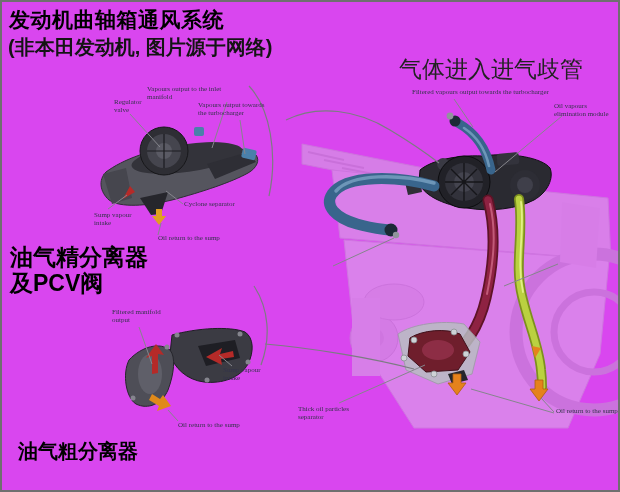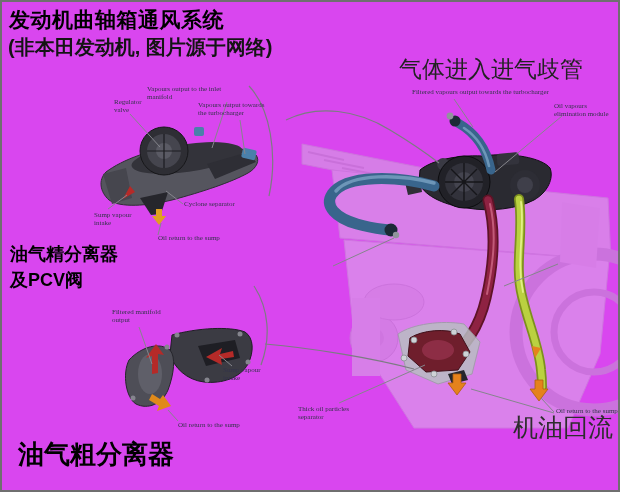--- a/index.html
+++ b/index.html
@@ -5,24 +5,24 @@
   html,body{margin:0;padding:0;background:#fff;}
   .page{
     position:relative;width:620px;height:492px;box-sizing:border-box;
     background:#d946ef;border:2px solid #6f6f6f;overflow:hidden;
     font-family:"Liberation Sans",sans-serif;
   }
   .art{position:absolute;left:0;top:0;z-index:0;}
   .txt{position:absolute;z-index:2;}
   .title{left:7px;top:4px;font-size:21px;font-weight:700;color:#000;letter-spacing:.5px;}
   .subtitle{left:6px;top:32px;font-size:20px;font-weight:700;color:#141414;}
-  .cap{font-weight:700;color:#000;font-size:18px;line-height:1.1;}
+  .cap{font-weight:700;color:#000;font-size:23px;line-height:1.1;}
   .cap1{left:8px;top:243px;}
   .cap2{left:8px;top:269px;}
-  .cap3{left:16px;top:438px;font-size:26px;}
+  .cap3{left:16px;top:438px;font-size:20px;}
   .cn{font-weight:400;color:#222;font-size:23px;line-height:1.1;}
   .cn-intake{left:397px;top:55px;}
   .cn-turbo1{left:283px;top:257px;}
   .cn-turbo2{left:283px;top:287px;}
   .cn-oil{left:511px;top:412px;font-size:25px;color:#2d2d2d;}
   .tiny{
     position:absolute;z-index:2;font-family:"Liberation Serif",serif;
     font-size:7px;line-height:1.15;color:#33334a;
   }
   .t-inlet{left:145px;top:83px;width:84px;}
@@ -191,20 +191,19 @@
 
   <div class="txt cap cap1">油气精分离器</div>
   <div class="txt cap cap2">及PCV阀</div>
   <div class="txt cap cap3">油气粗分离器</div>
 
   <div class="tiny t-filtout">Filtered manifold output</div>
   <div class="tiny t-sump2">Sump vapour intake</div>
   <div class="tiny t-oil2">Oil return to the sump</div>
 
   <div class="txt cn cn-intake">气体进入进气歧管</div>
-  <div class="txt cn cn-oil">机油回流</div>
 
   <div class="tiny t-fturbo">Filtered vapours output towards the turbocharger</div>
   <div class="tiny t-elim">Oil vapours elimination module</div>
   <div class="tiny t-thick">Thick oil particles separator</div>
   <div class="tiny t-oil3">Oil return to the sump</div>
 
 </div>
 
 </body></html>

